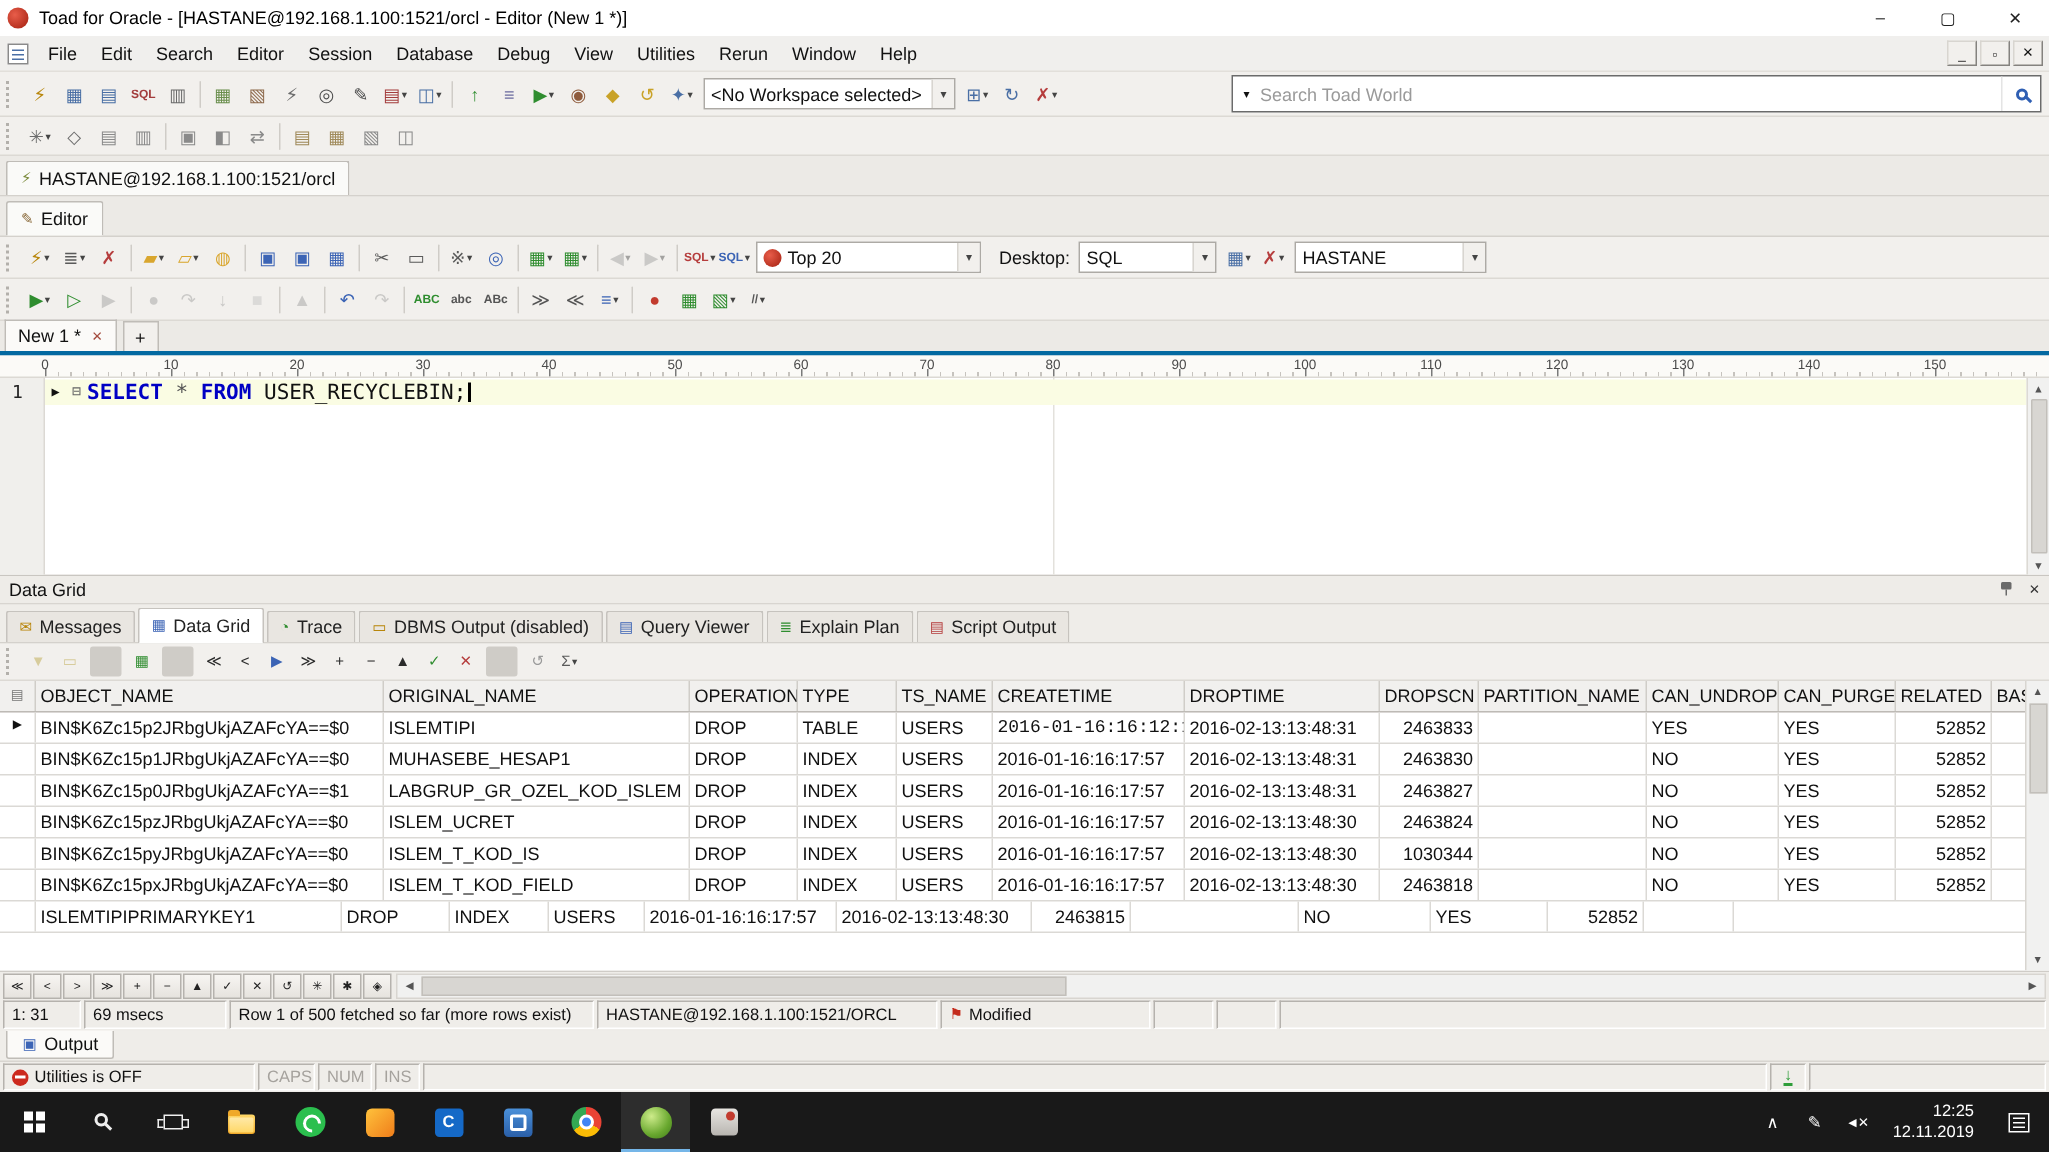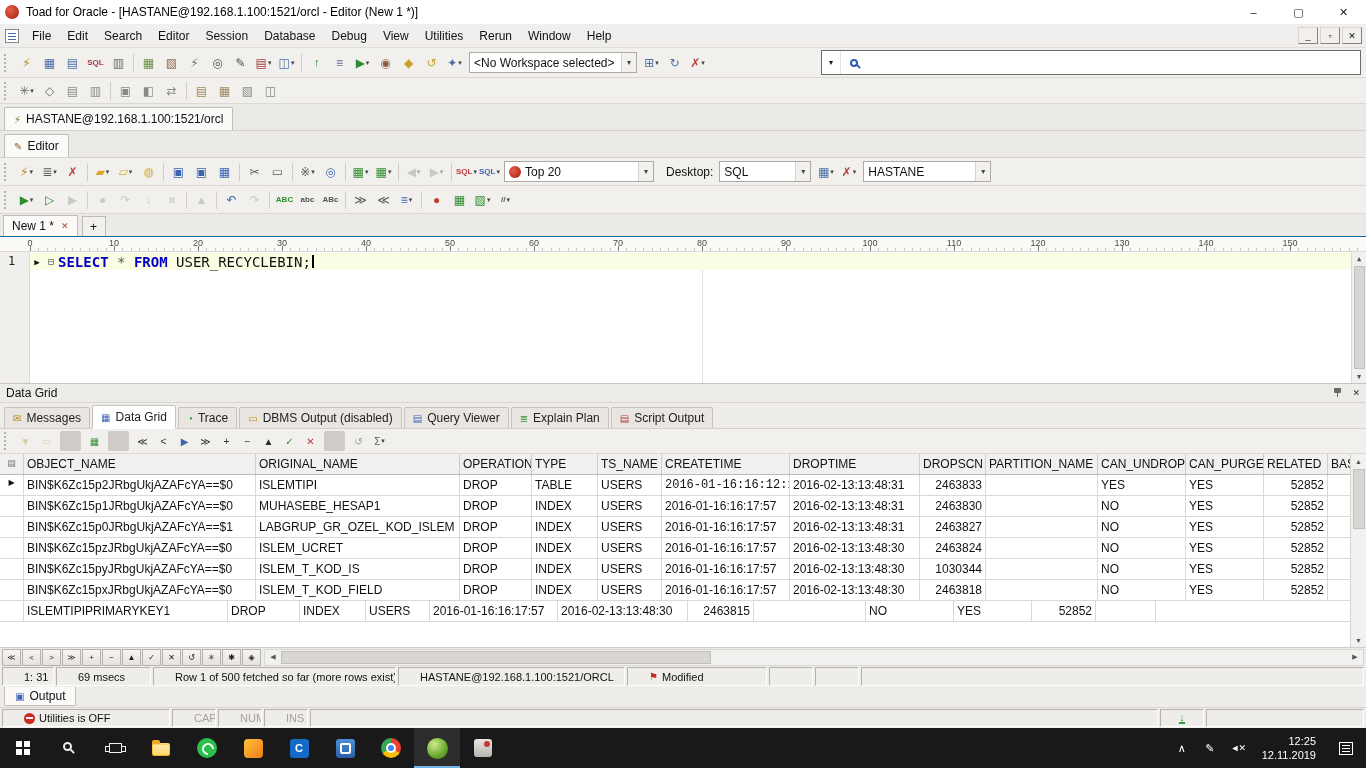--- a/index.html
+++ b/index.html
@@ -52,21 +52,21 @@
 
 
 .tabrow{display:flex;align-items:flex-end;background:#eceae6;border-bottom:1px solid #d4d1cc;padding:3px 0 0 4px;flex:none}
 .conn-row,.ed-row{height:27px}
 .tab{display:flex;align-items:center;gap:5px;background:#fafaf8;border:1px solid #bfbcb7;border-bottom:none;height:23px;padding:0 9px;border-radius:2px 2px 0 0;font-size:12px;white-space:nowrap}
 .tab .ticon{font-size:10px}
 .ic-plug{color:#7a8a3a}
 .ic-pencil{color:#8a6a3a}
 
 
-.doc-row{height:23px;background:#eceae6;display:flex;align-items:flex-end;padding-left:3px;flex:none;border-bottom:1px solid #0369a1}
+.doc-row{height:23px;background:#eceae6;display:flex;align-items:flex-end;padding-left:3px;flex:none;border-bottom:3px solid #0369a1}
 .doc-tab{display:flex;align-items:center;gap:7px;background:#fbfaf8;border:1px solid #bfbcb7;border-bottom:none;height:21px;padding:0 8px;font-size:12px}
 .doc-close{color:#a34a3c;font-size:9px;font-weight:bold}
 .doc-new{width:24px;height:20px;margin-left:4px;background:#f2f0ed;border:1px solid #bfbcb7;border-bottom:none;display:flex;align-items:center;justify-content:center;font-size:12px}
 
 
 .ruler{height:15px;background:#fbfaf7;border-bottom:1px solid #dcd9d4;display:flex;padding-left:30px;flex:none;overflow:hidden;
 background-image:repeating-linear-gradient(to right,#c6c3be 0 1px,transparent 1px 8.4px);
 background-size:1330px 3px;background-position:30px bottom;background-repeat:no-repeat}
 .rmark{width:84px;flex:none;position:relative;font-size:9px;color:#4a4a4a}
 .rmark::before{content:"";position:absolute;left:0;bottom:0;width:1px;height:5px;background:#7a7a7a}
@@ -119,21 +119,21 @@
 
 .grid-bottom{height:19px;background:#eeece8;border-top:1px solid #cfccc7;display:flex;align-items:center;padding-left:2px;flex:none}
 .rn-btn{width:19px;height:17px;border:1px solid #b5b2ad;background:linear-gradient(#f7f5f2,#e6e3de);margin-right:1px;display:flex;align-items:center;justify-content:center;font-size:8px;color:#222;flex:none}
 .hscroll{flex:1;height:17px;display:flex;align-items:center;background:#f1f1f0;border:1px solid #d8d5d0;margin:0 2px}
 .hs-btn{width:16px;height:100%;display:flex;align-items:center;justify-content:center;font-size:7px;color:#555;flex:none}
 .hs-thumb{width:430px;height:13px;background:#d8d6d2;border:1px solid #c2bfba;flex:none}
 .hs-sp{flex:1}
 
 
 .statusbar{height:21px;background:#efede9;display:flex;gap:2px;padding:1px 2px;flex:none}
-.scell,.bcell{border:1px solid;border-color:#b5b2ad #fff #fff #b5b2ad;background:#efede9;padding:0 21px;font-size:11px;white-space:nowrap;overflow:hidden;flex:none;display:flex;align-items:center;gap:4px}
+.scell,.bcell{border:1px solid;border-color:#b5b2ad #fff #fff #b5b2ad;background:#efede9;padding:0 5px;font-size:11px;white-space:nowrap;overflow:hidden;flex:none;display:flex;align-items:center;gap:4px}
 .fill{flex:1}
 .flag{color:#c42b1c;font-size:10px}
 .output-row{height:21px;background:#efede9;display:flex;align-items:flex-start;padding-left:4px;flex:none;border-bottom:1px solid #d8d5d0}
 .output-tab{display:flex;align-items:center;gap:5px;height:19px;padding:0 10px;background:#fbfaf8;border:1px solid #bfbcb7;border-top:none;font-size:12px;border-radius:0 0 2px 2px}
 .output-tab .ticon{font-size:10px;color:#3c64b5}
 .bottom-bar{height:20px;background:#efede9;display:flex;gap:2px;padding:1px 2px;flex:none;align-items:stretch}
 .bcell.dim{color:#a5a29d}
 .noentry{width:11px;height:11px;border-radius:50%;background:#cc2a1e;position:relative;flex:none}
 .noentry::after{content:"";position:absolute;left:2px;right:2px;top:4.5px;height:2px;background:#fff}
 .dl-icon{color:#2f9d3a;font-weight:bold;font-size:11px;border-bottom:2px solid #2f9d3a;line-height:10px}
@@ -250,20 +250,21 @@
       
     <div class="tbtn dd" style="color: rgb(74, 111, 165);">
           <span class="glyph">⊞</span>
         </div><div class="tbtn" style="color: rgb(74, 111, 165);">
           <span class="glyph">↻</span>
         </div><div class="tbtn dd" style="color: rgb(181, 60, 60);">
           <span class="glyph">✗</span>
         </div></div>
     <div class="searchbox">
       <span class="sb-dd">▾</span>
+      <input type="text" placeholder="Search Toad World" style="">
       <span class="sb-mag">
           <span class="mag"></span>
         </span>
     </div>
   </div>
 
   <div class="toolbar tbb">
     <span class="grip"></span>
     <div class="contents">
       

